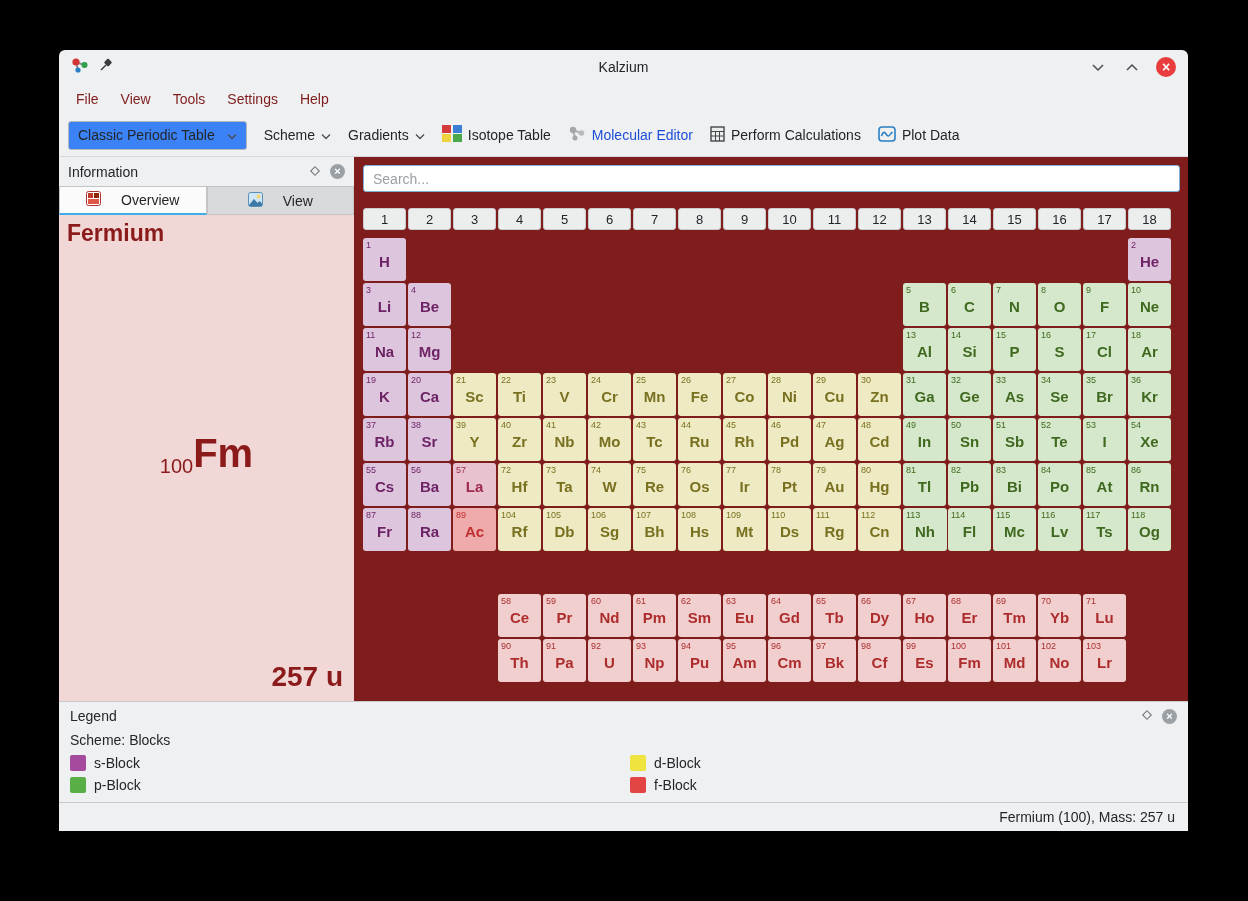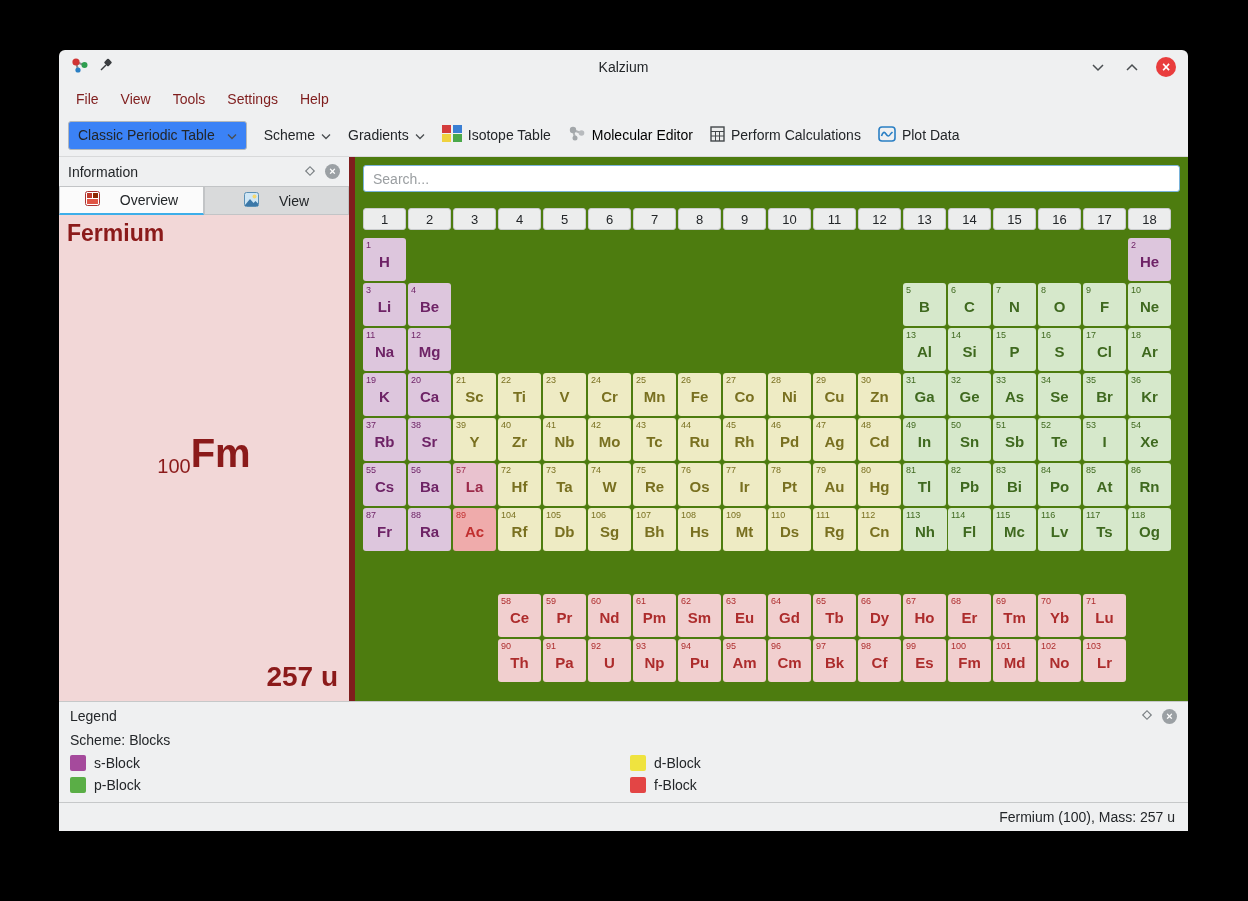--- a/index.html
+++ b/index.html
@@ -18,42 +18,42 @@
 
   
   .menubar { height:30px; display:flex; align-items:center; padding:0 6px; flex:0 0 auto; }
   .menu-item { padding:5px 11px; font-size:14px; color:#7f1d1d; border-radius:3px; }
 
   
   .toolbar { height:42px; display:flex; align-items:center; gap:17px; padding:0 9px; flex:0 0 auto; }
   .combo { height:29px; background:#3b82f6; border:1px solid #b4b8ba; border-radius:3px;
            display:flex; align-items:center; gap:12px; padding:0 9px; font-size:14px; color:#232629; }
   .tool-btn { display:flex; align-items:center; gap:6px; font-size:14px; color:#232629; }
-  .tool-btn.disabled { color:#000000; }
+  .tool-btn.disabled { color:#1d4ed8; }
 
   
   .main { flex:1 1 auto; display:flex; border-top:1px solid #d8d9da; min-height:0; }
 
-  .sidebar { width:296px; flex:0 0 auto; display:flex; flex-direction:column; border-right:6px solid #7f1d1d; }
+  .sidebar { width:296px; flex:0 0 auto; display:flex; flex-direction:column; border-right:1px solid #7f1d1d; }
   .panel-header { height:29px; display:flex; align-items:center; padding:0 9px; font-size:14px; color:#232629; }
   .dock-icons { margin-left:auto; display:flex; gap:9px; align-items:center; }
   .circle-x { width:15px; height:15px; background:#9ba0a4; border-radius:50%; color:#fff; font-size:11px;
               display:flex; align-items:center; justify-content:center; font-weight:bold; line-height:1; }
   .tabs { height:29px; display:flex; flex:0 0 auto; }
   .tab { flex:1; display:flex; align-items:center; justify-content:center; gap:20px; font-size:14px; color:#232629;
          background:#d9dadb; border:1px solid #c2c4c6; }
   .tab.active { background:#fbfbfb; border-bottom:2px solid var(--accent); }
   .overview { flex:1; background:var(--sidebar-bg); position:relative; color:var(--sidebar-fg); }
   .el-name { position:absolute; top:5px; left:8px; font-size:23px; font-weight:bold; }
   .el-center { position:absolute; top:50%; left:50%; transform:translate(-50%,-60%); display:flex; align-items:baseline; }
   .el-z { font-size:20px; transform:translateY(6px); }
   .el-sym { font-size:40px; font-weight:bold; }
   .el-mass { position:absolute; bottom:8px; right:11px; font-size:28px; font-weight:bold; }
 
-  .content { flex:1; background:#4d7c0f; padding:8px; overflow:hidden; }
+  .content { flex:1; background:#7f1d1d; padding:8px; overflow:hidden; }
   .search { width:100%; height:27px; border:1px solid #7ab3da; border-radius:3px; font-size:14px;
             padding:0 9px; color:#232629; outline:none; background:#fff; font-family:inherit; }
   .search::placeholder { color:#9a9ea1; }
   .group-row { display:grid; grid-template-columns:repeat(18,43px); gap:2px; margin-top:16px; margin-bottom:8px; }
   .group-pill { height:22px; background:#eceded; border:1px solid #c9cbcd; border-radius:3px;
                 display:flex; align-items:center; justify-content:center; font-size:13px; color:#232629; }
   .ptable { display:grid; grid-template-columns:repeat(18,43px);
             grid-template-rows:repeat(7,43px) 39px repeat(2,43px); gap:2px; }
   .cell { border-radius:3px; position:relative; }
   .cell .num { position:absolute; top:2px; left:3px; font-size:9px; }

